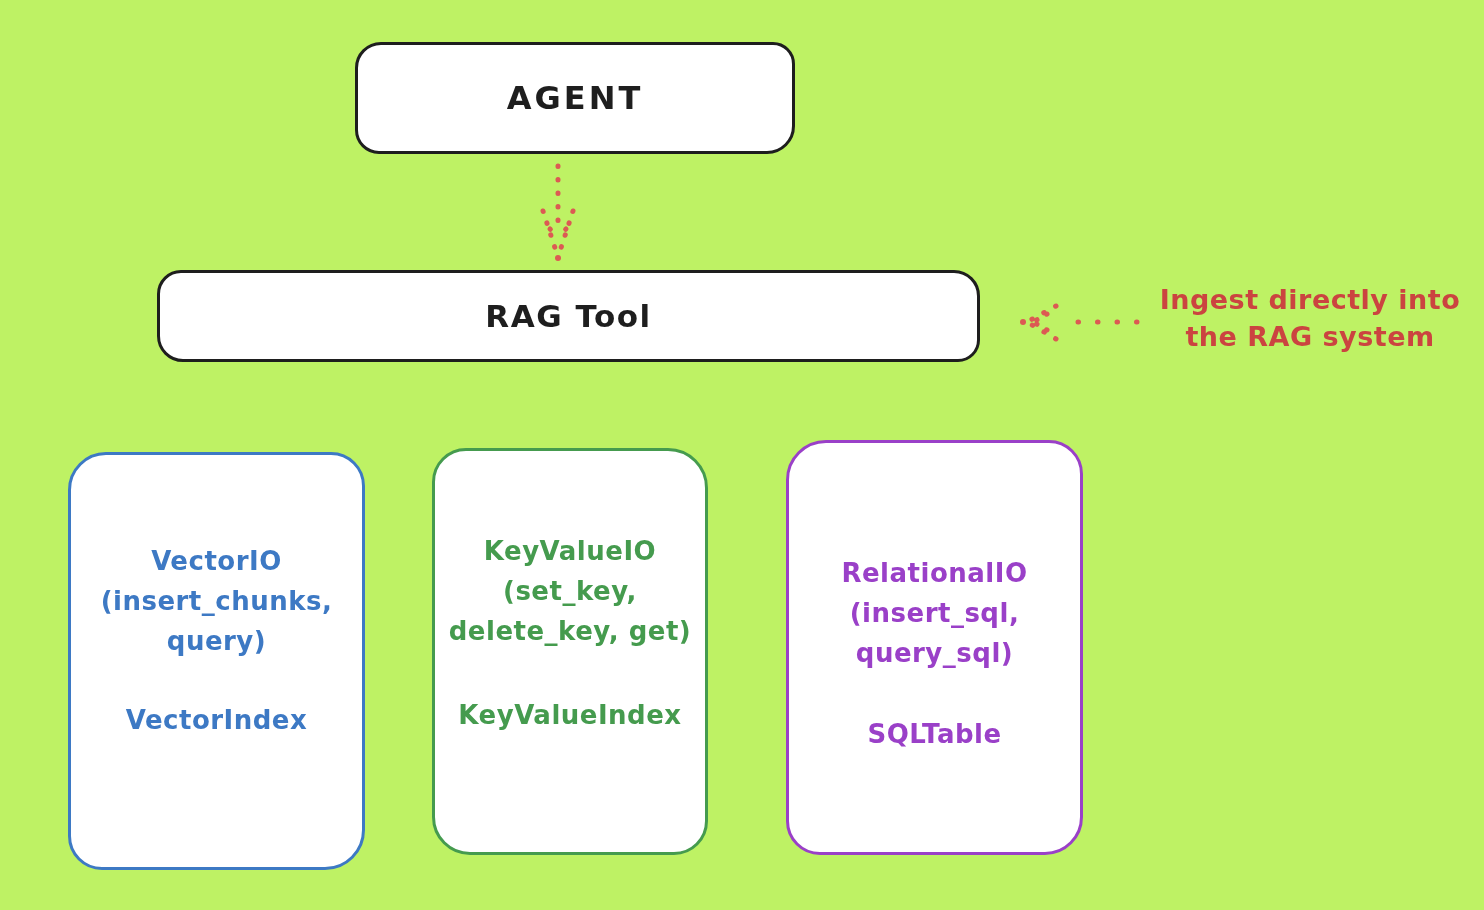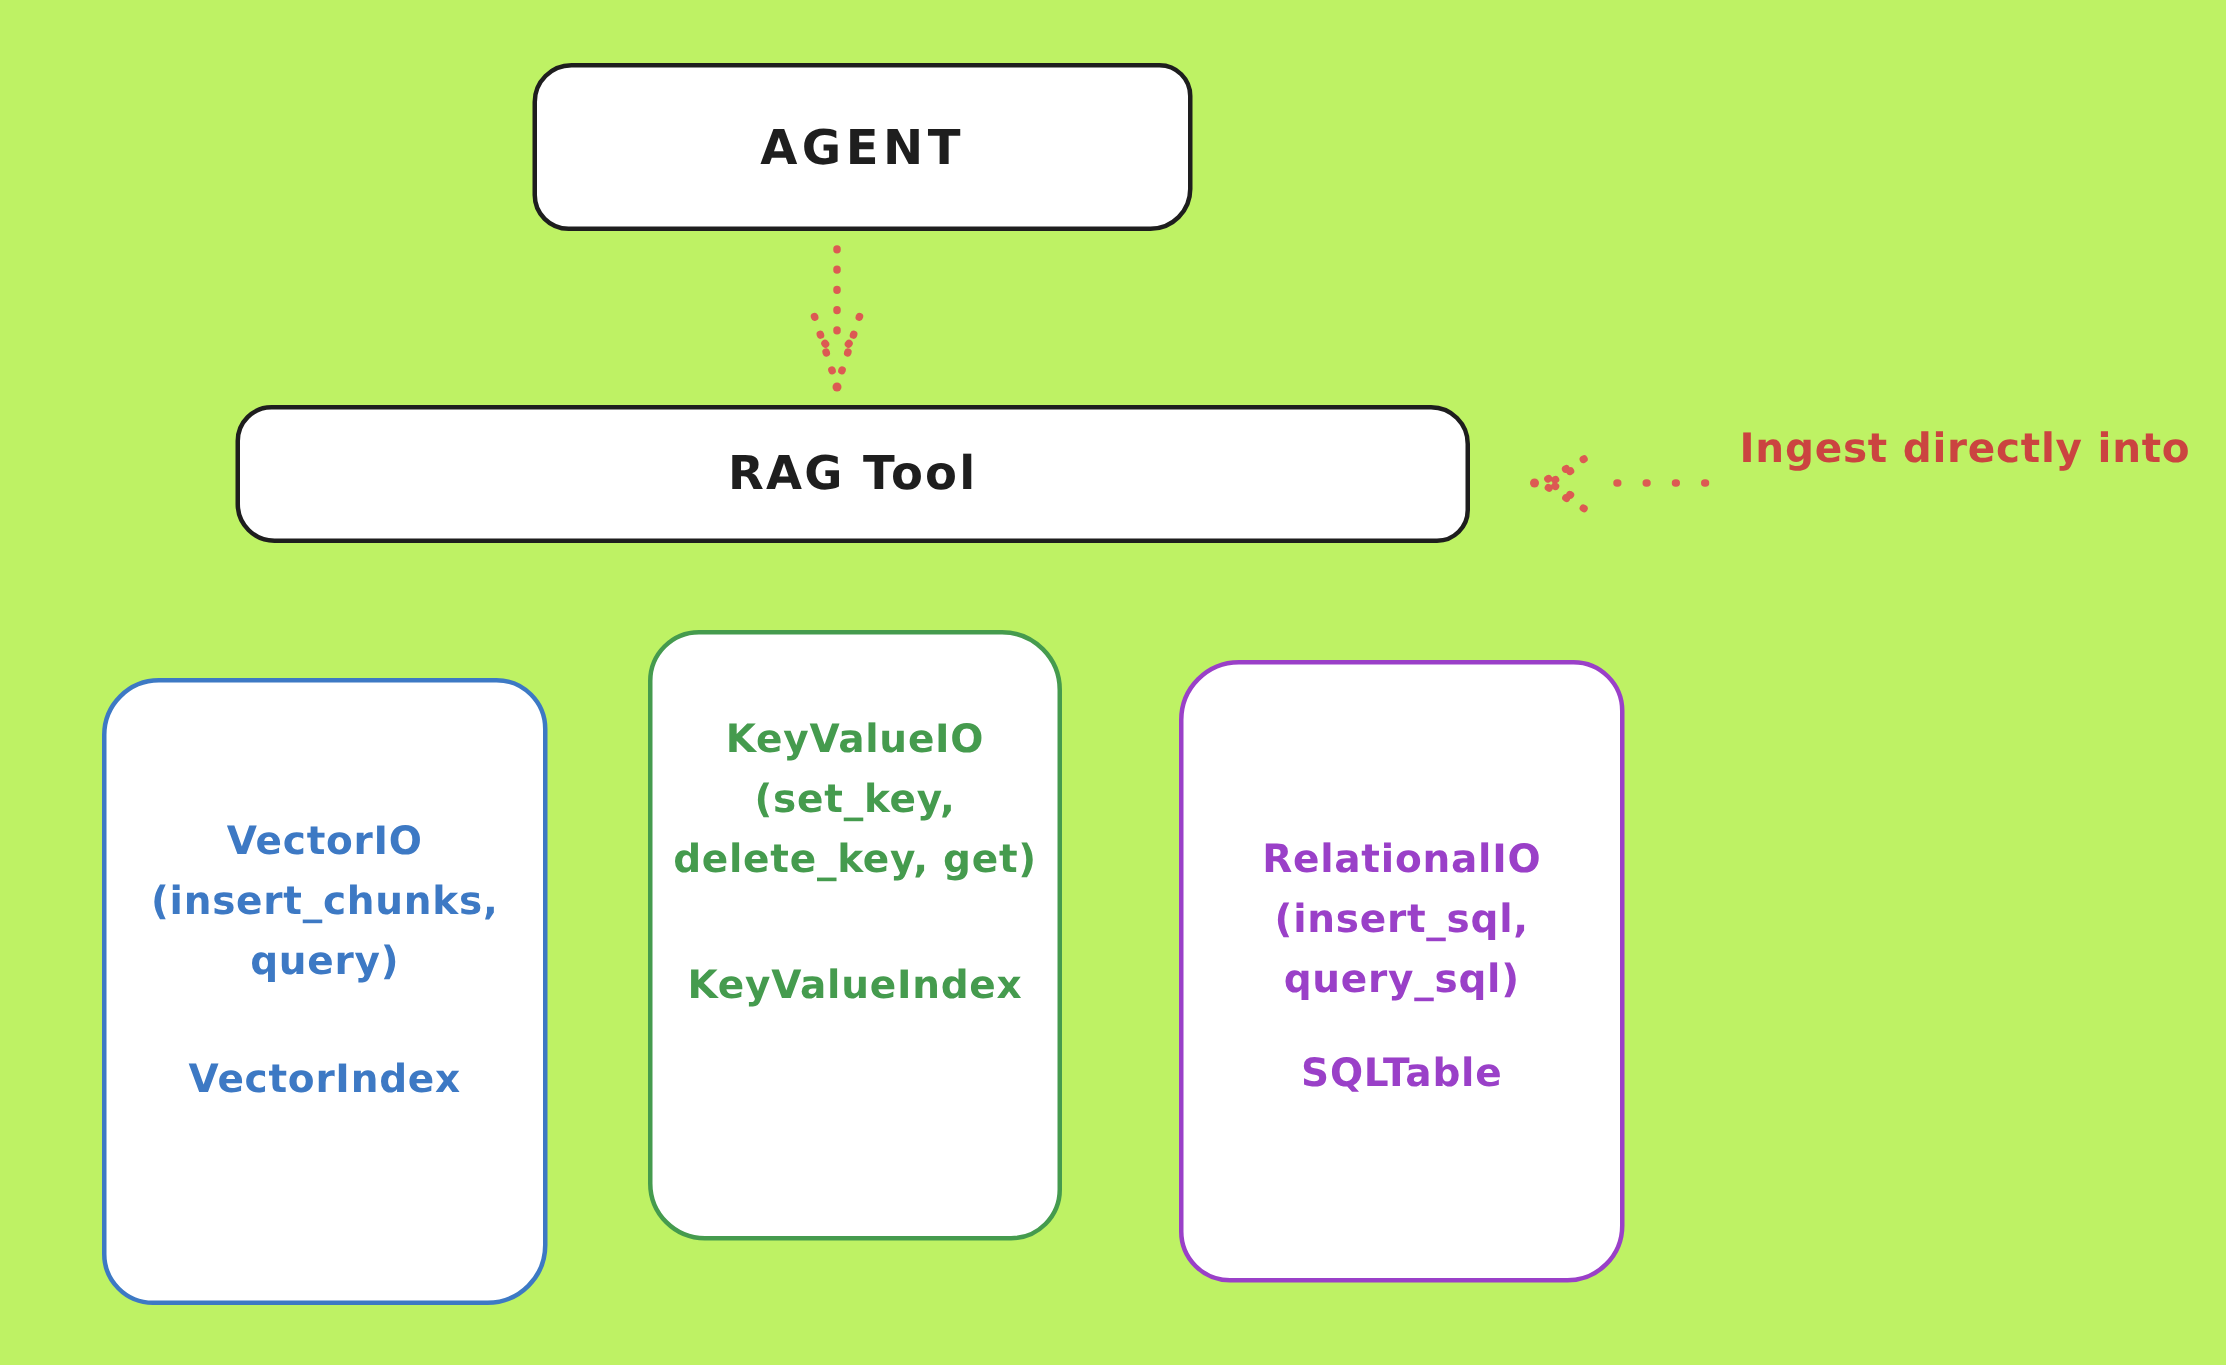--- a/index.html
+++ b/index.html
@@ -48,33 +48,33 @@
   }
   .io-box .line { width: 100%; }
   .box-vector {
     left: 68px; top: 452px; width: 297px; height: 418px;
     border: 3px solid #3d79c4; color: #3d79c4;
     border-radius: 38px 34px 40px 34px;
     padding-top: 86px;
   }
   .box-vector .index-label { margin-top: 39px; }
   .box-keyvalue {
-    left: 432px; top: 420px; width: 276px; height: 407px;
+    left: 432px; top: 448px; width: 276px; height: 407px;
     border: 3px solid #459b4e; color: #459b4e;
     border-radius: 34px 40px 34px 38px;
-    padding-top: 50px;
+    padding-top: 80px;
   }
   .box-keyvalue .index-label { margin-top: 44px; }
   .box-relational {
     left: 786px; top: 440px; width: 297px; height: 415px;
     border: 3px solid #9a40c8; color: #9a40c8;
     border-radius: 40px 34px 38px 34px;
     padding-top: 110px;
   }
-  .box-relational .index-label { margin-top: 23px; }
+  .box-relational .index-label { margin-top: 41px; }
   
   .annotation {
     position: absolute;
     left: 1145px; top: 281px; width: 330px;
     text-align: center;
     color: #cb4440;
     font-size: 27px;
     font-weight: 700;
     line-height: 37px;
     letter-spacing: 0.5px;
@@ -113,20 +113,21 @@
       <path d="M41 6 L12 22" stroke-dasharray="0.5 13"></path>
       <path d="M41 39 L12 22" stroke-dasharray="0.5 13"></path>
       <path d="M32 14 L18 22" stroke-dasharray="0.5 11"></path>
       <path d="M32 30 L18 22" stroke-dasharray="0.5 11"></path>
     </g>
     <circle cx="8" cy="22" r="3" fill="#dc5a53"></circle>
   </svg>
 
   <div class="annotation">
     <div class="line">Ingest directly into</div>
+    <div class="line">the RAG system</div>
   </div>
 
   <div class="io-box box-vector">
     <div class="line">VectorIO</div>
     <div class="line">(insert_chunks,</div>
     <div class="line">query)</div>
     <div class="line index-label">VectorIndex</div>
   </div>
 
   <div class="io-box box-keyvalue">

